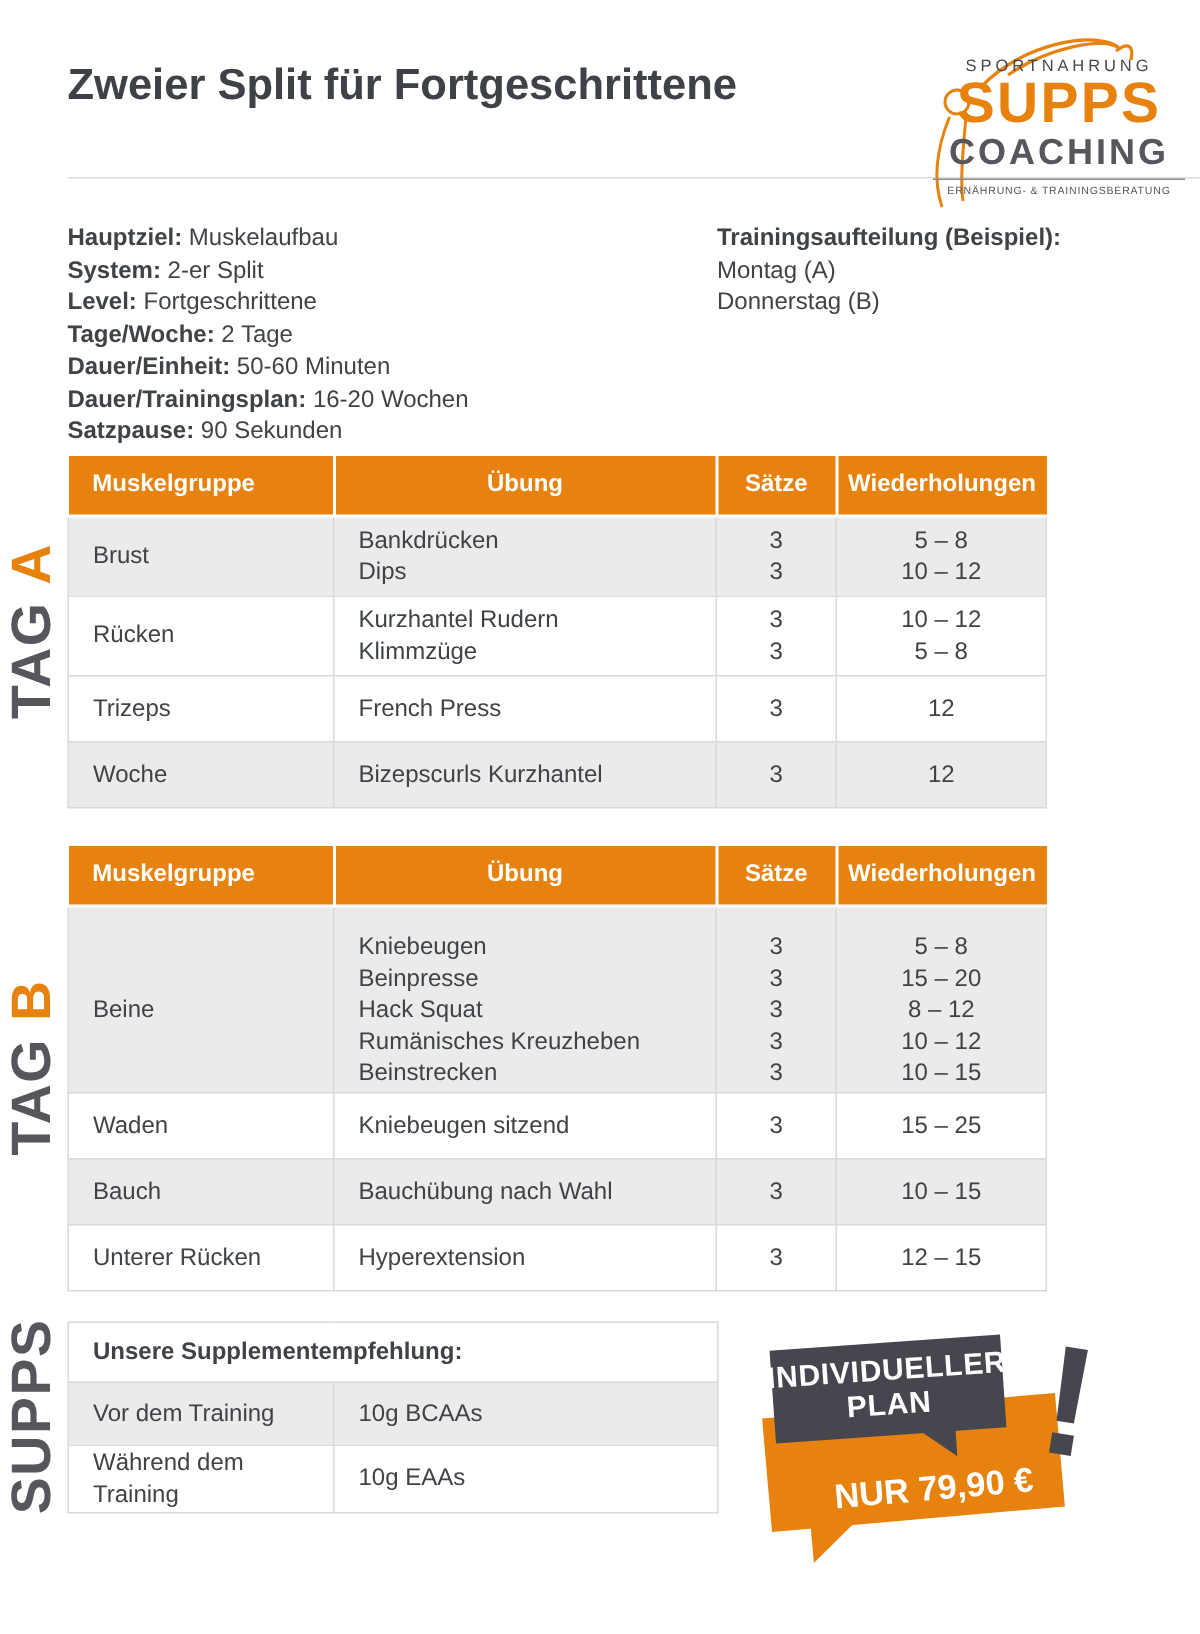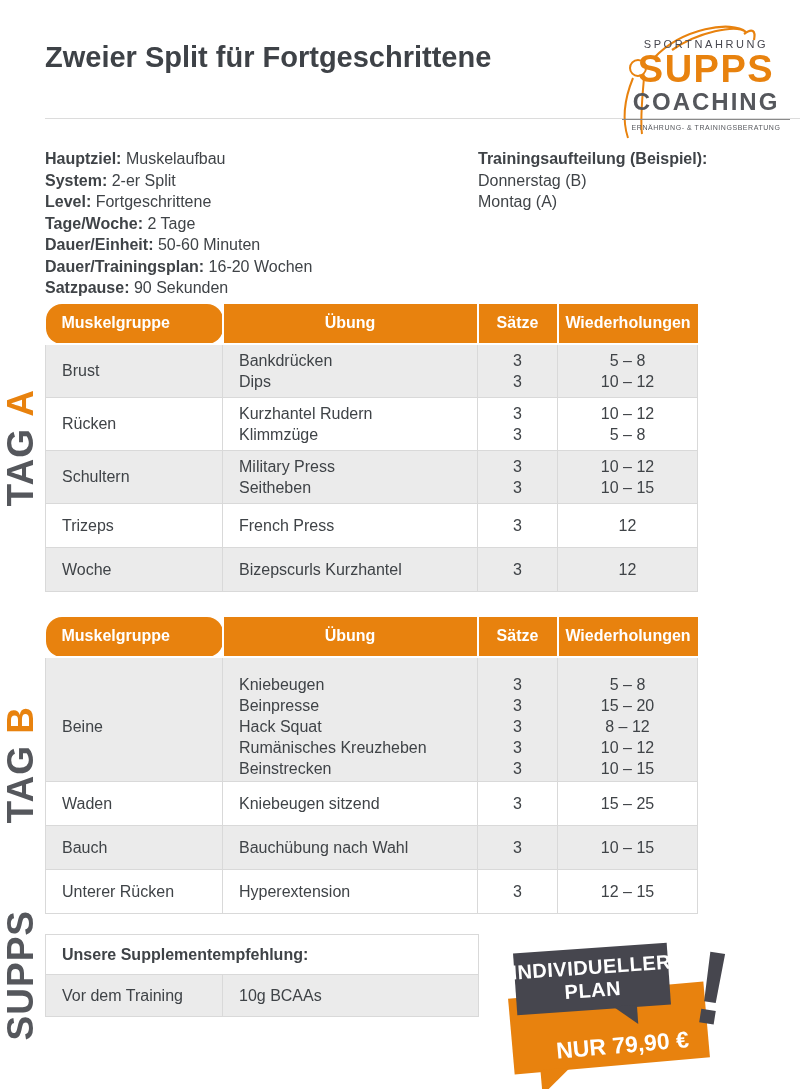--- a/index.html
+++ b/index.html
@@ -46,21 +46,21 @@
           display:flex;align-items:center;justify-content:center;}
   .vtxt{writing-mode:vertical-rl;transform:rotate(180deg);
         font-weight:bold;font-size:37px;color:var(--label-gray);
         letter-spacing:1px;white-space:pre;line-height:1;}
   .vtxt .accent{color:var(--orange);}
 
   table{border-collapse:collapse;width:652px;font-size:16px;table-layout:fixed;}
   thead th{background:var(--orange);color:#fff;font-weight:bold;height:40px;
            border-right:2px solid #fff;border-bottom:2px solid #fff;text-align:center;}
   thead th:last-child{border-right:none;}
-  th.col-muscle{text-align:left;padding-left:16px;border-radius:16px;}
+  th.col-muscle{text-align:left;padding-left:16px;}
   tbody td{border:1px solid var(--border);vertical-align:middle;line-height:21px;}
   tbody tr.r-gray{background:var(--row-gray);}
   tbody tr.r-white{background:#fff;}
   td.c-muscle{text-align:left;padding-left:16px;}
   td.c-ex{text-align:left;padding-left:16px;}
   td.c-sets,td.c-reps{text-align:center;}
   tr.h1x td{padding-top:11px;padding-bottom:11px;}
   tr.h2x td{padding-top:5px;padding-bottom:5px;}
   tr.h5x td{padding-top:16px;padding-bottom:2px;}
 
@@ -117,22 +117,22 @@
         <div class="info-line"><b>System:</b> 2-er Split</div>
         <div class="info-line"><b>Level:</b> Fortgeschrittene</div>
         <div class="info-line"><b>Tage/Woche:</b> 2 Tage</div>
         <div class="info-line"><b>Dauer/Einheit:</b> 50-60 Minuten</div>
         <div class="info-line"><b>Dauer/Trainingsplan:</b> 16-20 Wochen</div>
         <div class="info-line"><b>Satzpause:</b> 90 Sekunden</div>
       </div>
     <div class="info-right">
       <div class="info-line bold-line">Trainingsaufteilung (Beispiel):</div>
       <div id="split-lines">
+          <div class="info-line">Montag (A)</div>
           <div class="info-line">Donnerstag (B)</div>
-          <div class="info-line">Montag (A)</div>
         </div>
     </div>
   </section>
 
   <section class="day-section day-a">
     <div class="vlabel">
       <div class="vtxt"><span>TAG </span><span class="accent">A</span></div>
     </div>
     <table>
       <colgroup>
@@ -173,35 +173,20 @@
             </td>
             <td class="c-sets">
               <div class="exline">3</div>
               <div class="exline">3</div>
             </td>
             <td class="c-reps">
               <div class="exline">10 – 12</div>
               <div class="exline">5 – 8</div>
             </td>
           </tr>
-          <tr class="r-gray h2x">
-            <td class="c-muscle">Schultern</td>
-            <td class="c-ex">
-              <div class="exline">Military Press</div>
-              <div class="exline">Seitheben</div>
-            </td>
-            <td class="c-sets">
-              <div class="exline">3</div>
-              <div class="exline">3</div>
-            </td>
-            <td class="c-reps">
-              <div class="exline">10 – 12</div>
-              <div class="exline">10 – 15</div>
-            </td>
-          </tr>
           <tr class="r-white h1x">
             <td class="c-muscle">Trizeps</td>
             <td class="c-ex">
               <div class="exline">French Press</div>
             </td>
             <td class="c-sets">
               <div class="exline">3</div>
             </td>
             <td class="c-reps">
               <div class="exline">12</div>
@@ -319,20 +304,24 @@
       <tbody>
         <tr class="supps-head">
           <td colspan="2">Unsere Supplementempfehlung:</td>
         </tr>
       </tbody>
       <tbody id="tbody-supps">
           <tr class="r-gray">
             <td>Vor dem Training</td>
             <td>10g BCAAs</td>
           </tr>
+          <tr class="r-white">
+            <td>Während dem Training</td>
+            <td>10g EAAs</td>
+          </tr>
         </tbody>
     </table>
 
     <div class="badge">
       <div class="bubble-orange">
         <div class="badge-price">NUR 79,90 €</div>
       </div>
       <div class="bubble-gray">
         <span>INDIVIDUELLER</span>
         <span>PLAN</span>

